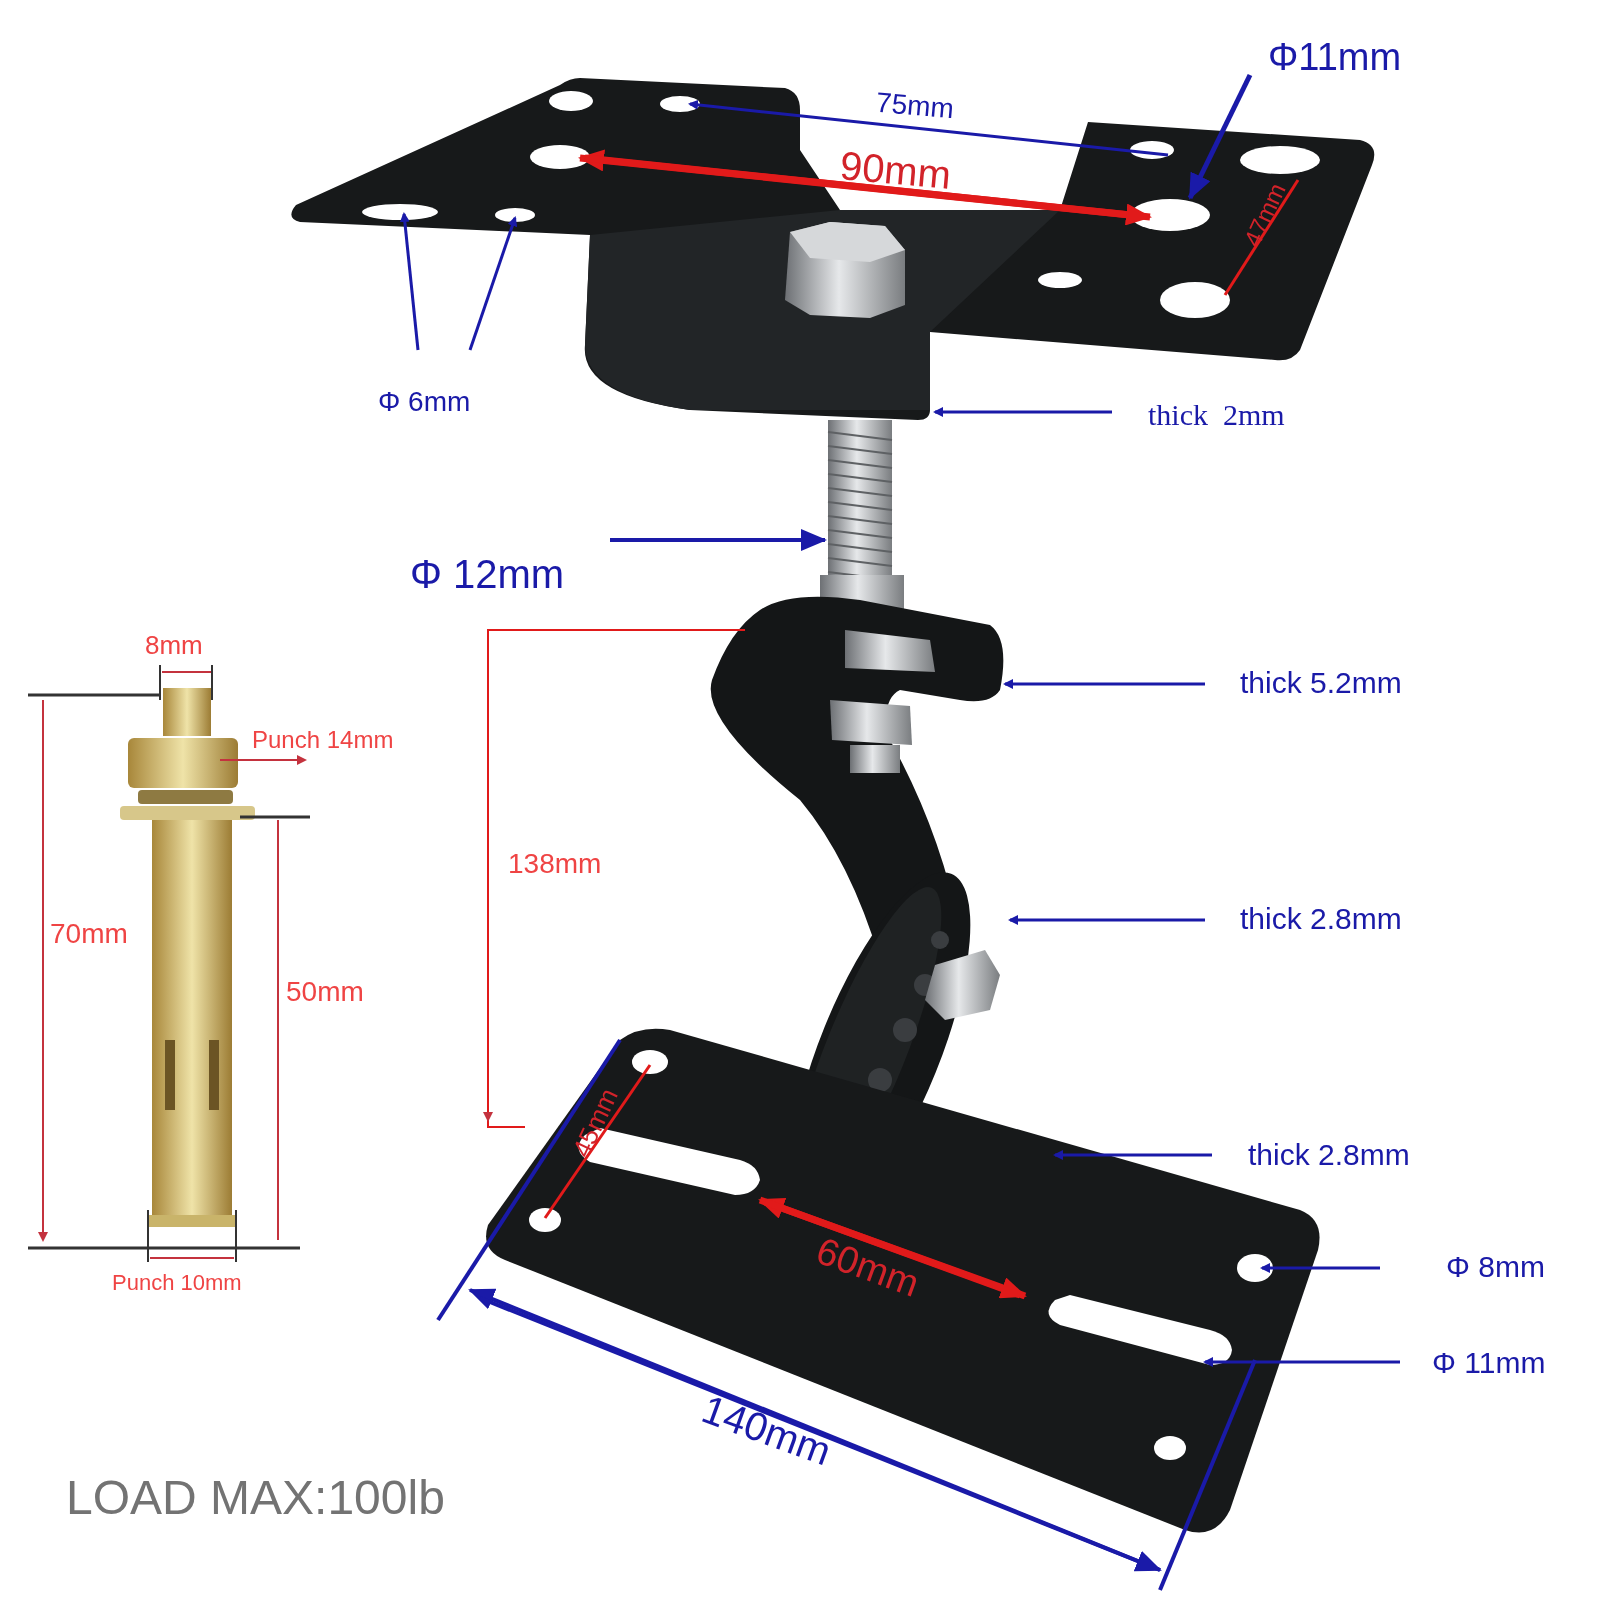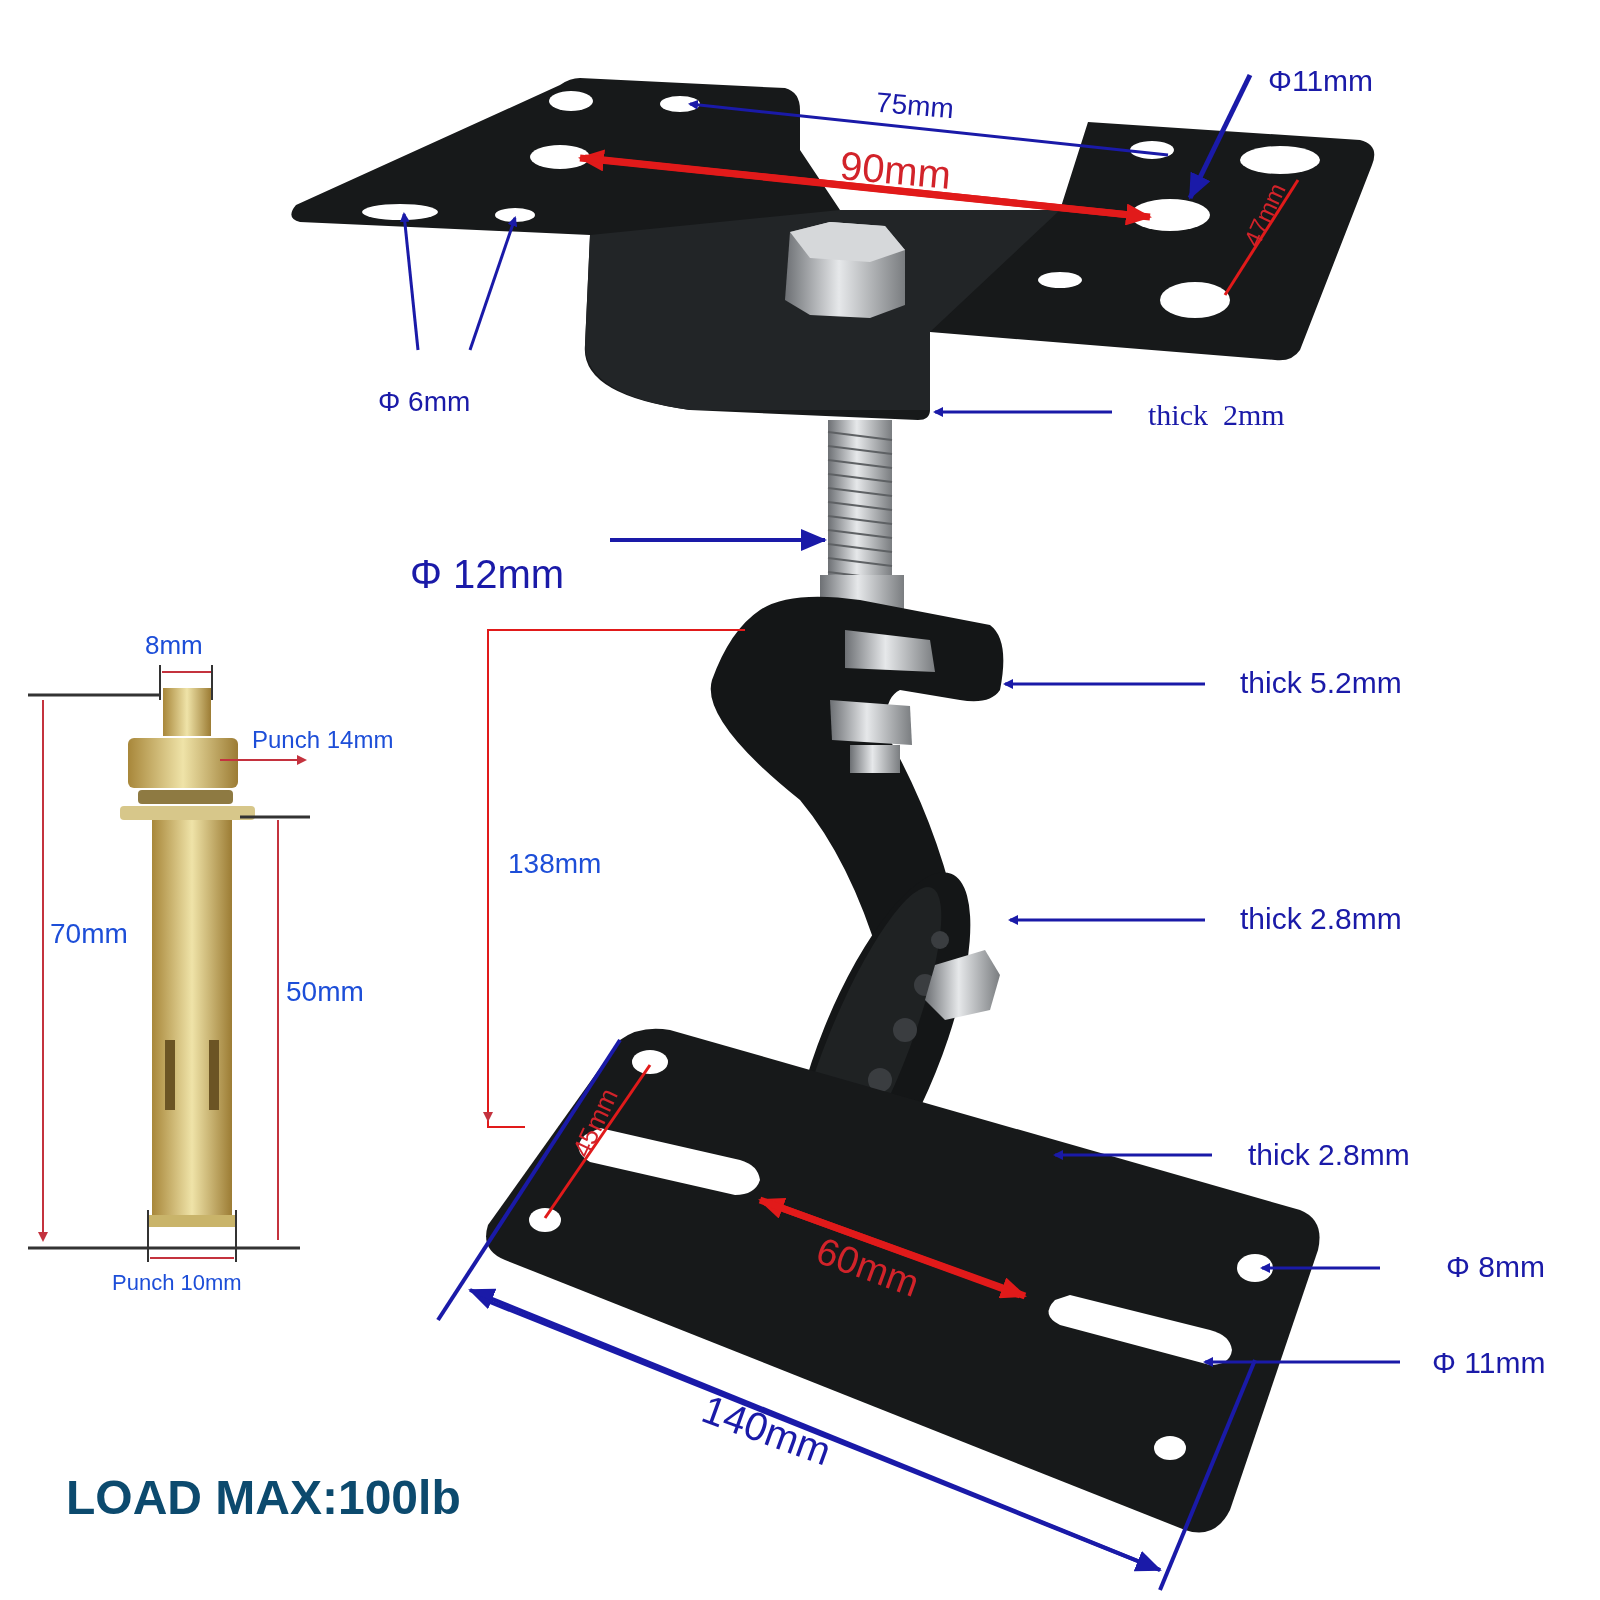--- a/index.html
+++ b/index.html
@@ -1,21 +1,21 @@
 <!DOCTYPE html>
 <html><head>
 <meta charset="utf-8">
 <style>
   html, body { margin:0; padding:0; background:#ffffff; }
   body { width:1600px; height:1600px; position:relative; overflow:hidden; font-family:"Liberation Sans", sans-serif; }
   svg { position:absolute; left:0; top:0; }
   .lbl { position:absolute; white-space:nowrap; font-family:"Liberation Sans", sans-serif; line-height:1; }
   .blue { color:#1a1aa8; }
   .red { color:#d2232a; }
-  .pink { color:#1d4ed8; }
+  .pink { color:#ef4444; }
 </style>
 </head>
 <body>
 
 <svg width="1600" height="1600" viewBox="0 0 1600 1600">
   <defs>
     <linearGradient id="steelG" x1="0" x2="1" y1="0" y2="0">
       <stop offset="0" stop-color="#6d7074"></stop>
       <stop offset="0.45" stop-color="#e6e8ea"></stop>
       <stop offset="1" stop-color="#7a7d80"></stop>
@@ -159,21 +159,21 @@
     <line x1="162" y1="672" x2="212" y2="672" stroke="#c4323e" stroke-width="2"></line>
     <line x1="160" y1="665" x2="160" y2="700" stroke="#333" stroke-width="2"></line>
     <line x1="212" y1="665" x2="212" y2="700" stroke="#333" stroke-width="2"></line>
     <line x1="148" y1="1210" x2="148" y2="1262" stroke="#333" stroke-width="2"></line>
     <line x1="236" y1="1210" x2="236" y2="1262" stroke="#333" stroke-width="2"></line>
     <line x1="150" y1="1258" x2="234" y2="1258" stroke="#c4323e" stroke-width="2"></line>
     <line x1="220" y1="760" x2="305" y2="760" stroke="#c4323e" stroke-width="2" marker-end="url(#arrRs)"></line>
   </g>
 </svg>
 
-<div class="lbl blue" style="left:1268px;top:38px;font-size:30px;margin-top:28px;">Φ11mm</div>
+<div class="lbl blue" style="left:1268px;top:38px;font-size:38px;">Φ11mm</div>
 <div class="lbl blue" style="left:876px;top:92px;font-size:28px;transform:rotate(5deg);">75mm</div>
 <div class="lbl red" style="left:840px;top:150px;font-size:40px;transform:rotate(5deg);">90mm</div>
 <div class="lbl red" style="left:1240px;top:240px;font-size:24px;transform:rotate(-65deg);transform-origin:left top;">47mm</div>
 <div class="lbl blue" style="left:378px;top:388px;font-size:28px;">Φ 6mm</div>
 <div class="lbl blue" style="left:1148px;top:400px;font-size:30px;white-space:pre;font-family:Liberation Serif, serif;">thick  2mm</div>
 <div class="lbl blue" style="left:410px;top:518px;font-size:40px;margin-top:36px;">Φ 12mm</div>
 
 <div class="lbl blue" style="left:1240px;top:668px;font-size:30px;">thick 5.2mm</div>
 <div class="lbl pink" style="left:508px;top:850px;font-size:28px;">138mm</div>
 <div class="lbl blue" style="left:1240px;top:904px;font-size:30px;">thick 2.8mm</div>
@@ -184,13 +184,13 @@
 <div class="lbl blue" style="left:1418px;top:1252px;font-size:30px;margin-left:28px;">Φ 8mm</div>
 <div class="lbl blue" style="left:1432px;top:1348px;font-size:30px;">Φ 11mm</div>
 <div class="lbl blue" style="left:700px;top:1410px;font-size:40px;transform:rotate(20deg);">140mm</div>
 
 <div class="lbl pink" style="left:145px;top:632px;font-size:26px;">8mm</div>
 <div class="lbl pink" style="left:252px;top:728px;font-size:24px;">Punch 14mm</div>
 <div class="lbl pink" style="left:50px;top:920px;font-size:28px;">70mm</div>
 <div class="lbl pink" style="left:286px;top:978px;font-size:28px;">50mm</div>
 <div class="lbl pink" style="left:112px;top:1272px;font-size:22px;">Punch 10mm</div>
 
-<div class="lbl blue" style="left:66px;top:1474px;font-size:48px;font-weight:bold;color:#0c4a6e;">LOAD MAX:100lb</div>
+<div class="lbl blue" style="left:66px;top:1474px;font-size:48px;font-weight:normal;color:#737373;">LOAD MAX:100lb</div>
 
 </body></html>

